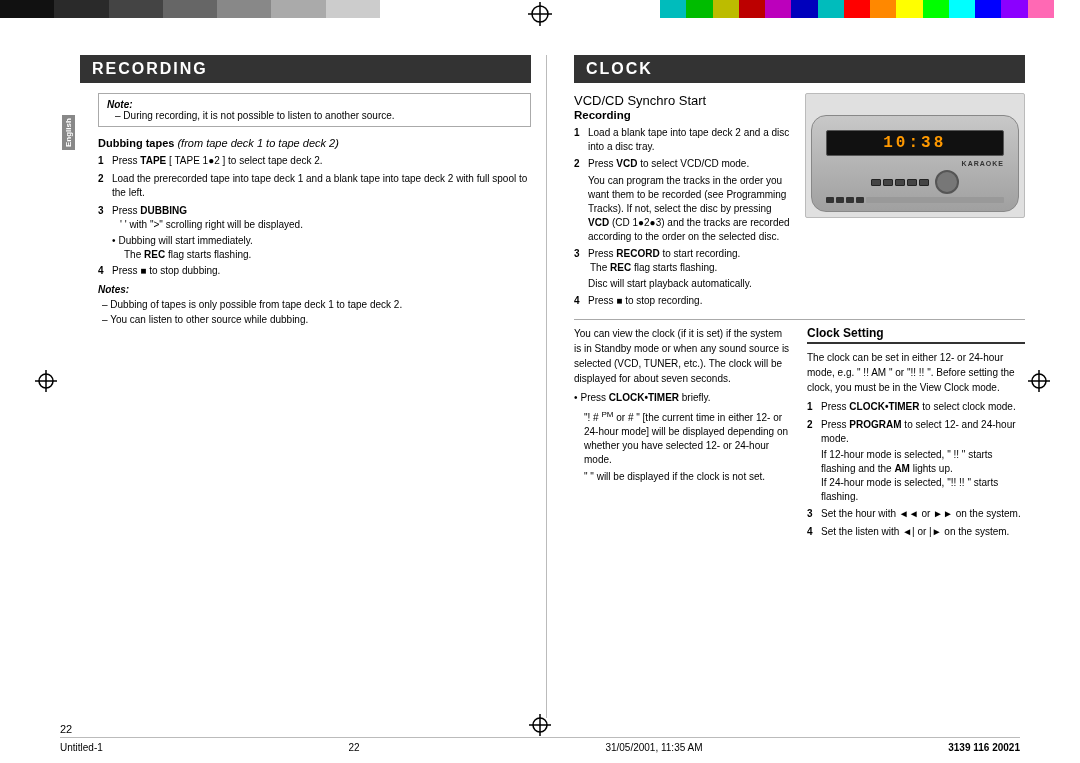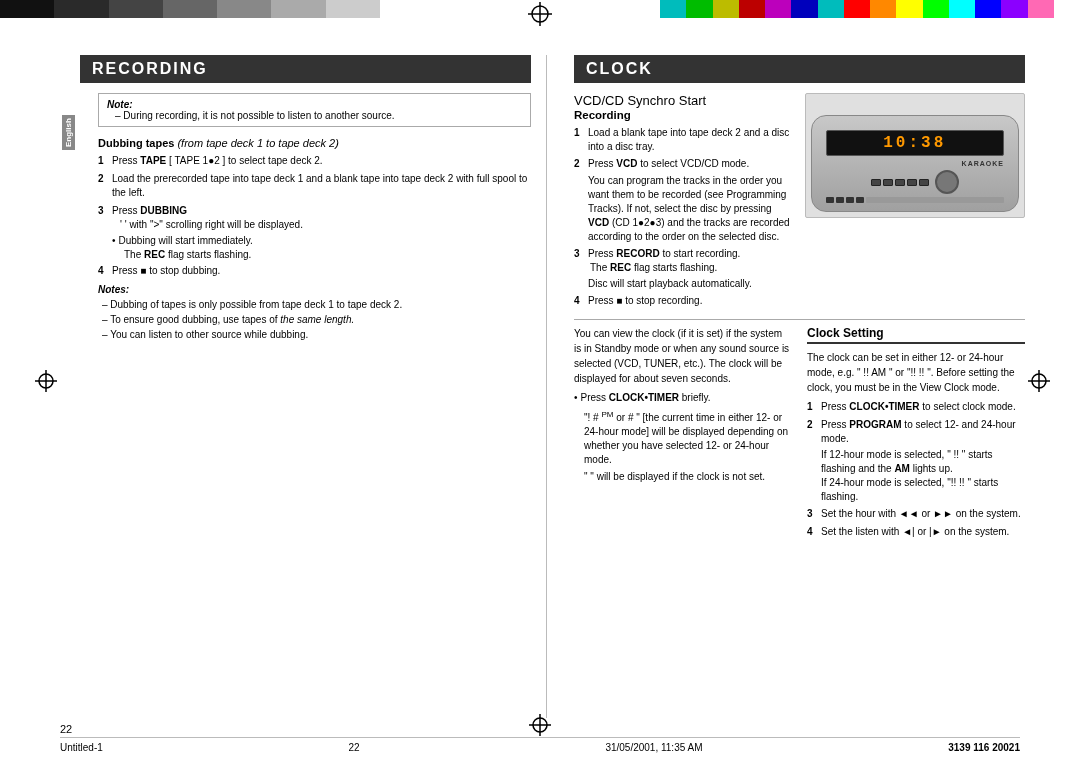--- a/index.html
+++ b/index.html
@@ -100,21 +100,20 @@
 
       <div style="display:flex;gap:4px;margin-bottom:6px;line-height:1.4;">
         <span style="font-weight:bold;min-width:10px;">4</span>
         <span>Press ■ to stop dubbing.</span>
       </div>
     </div>
 
     <div style="margin-left:18px;font-size:10px;">
       <div style="font-style:italic;font-weight:bold;margin-bottom:2px;">Notes:</div>
       <div style="padding-left:4px;line-height:1.5;">– Dubbing of tapes is only possible from tape deck 1 to tape deck 2.</div>
-      <div style="padding-left:4px;line-height:1.5;">– To ensure good dubbing, use tapes of <span style="font-style:italic;">the same length.</span></div>
       <div style="padding-left:4px;line-height:1.5;">– You can listen to other source while dubbing.</div>
     </div>
 
   </div>
 
   <div style="flex:1;padding-left:15px;">
 
     <div style="background:#333;color:#fff;font-size:16px;font-weight:bold;padding:5px 12px;margin-bottom:10px;letter-spacing:2px;">
       <span>CLOCK</span>
     </div>

